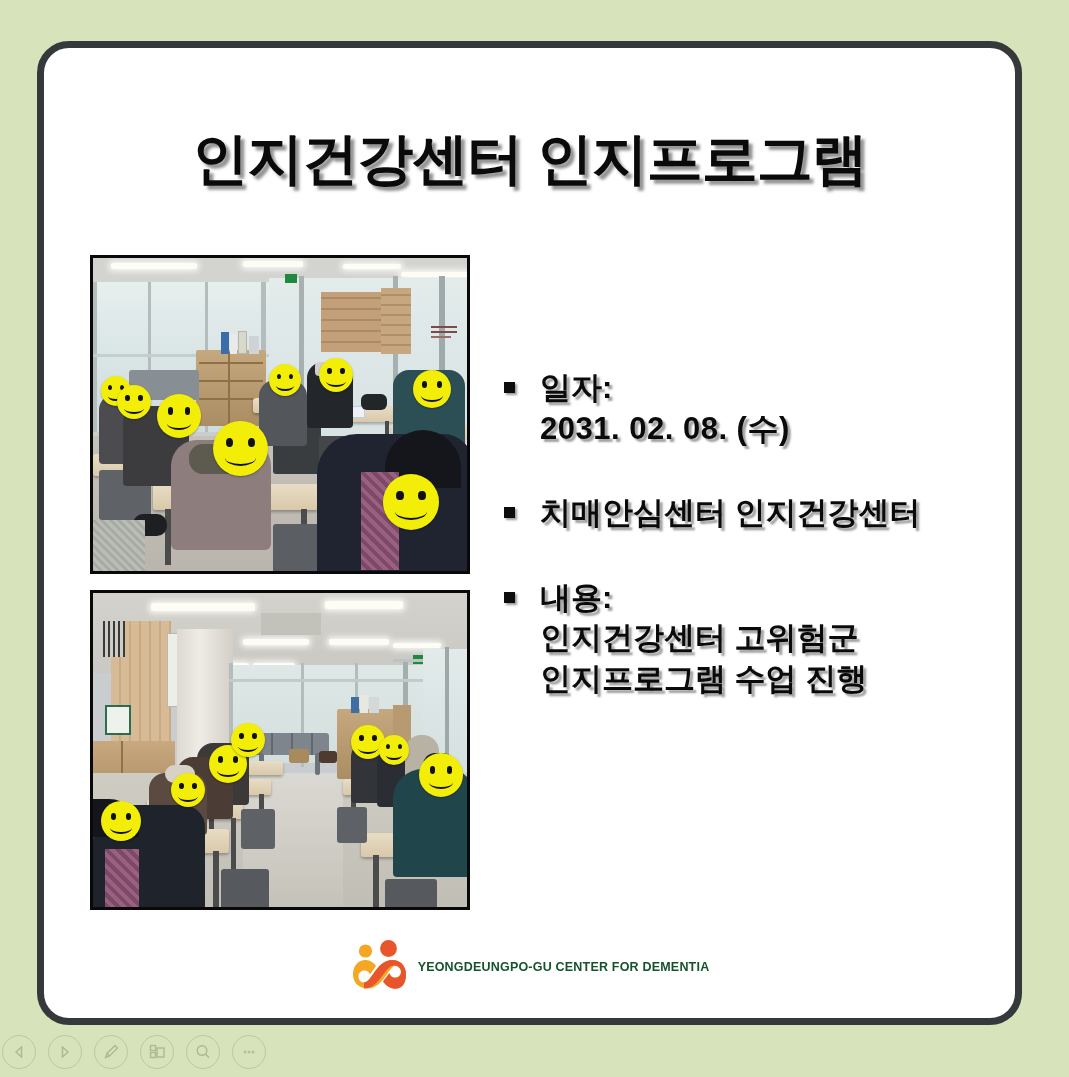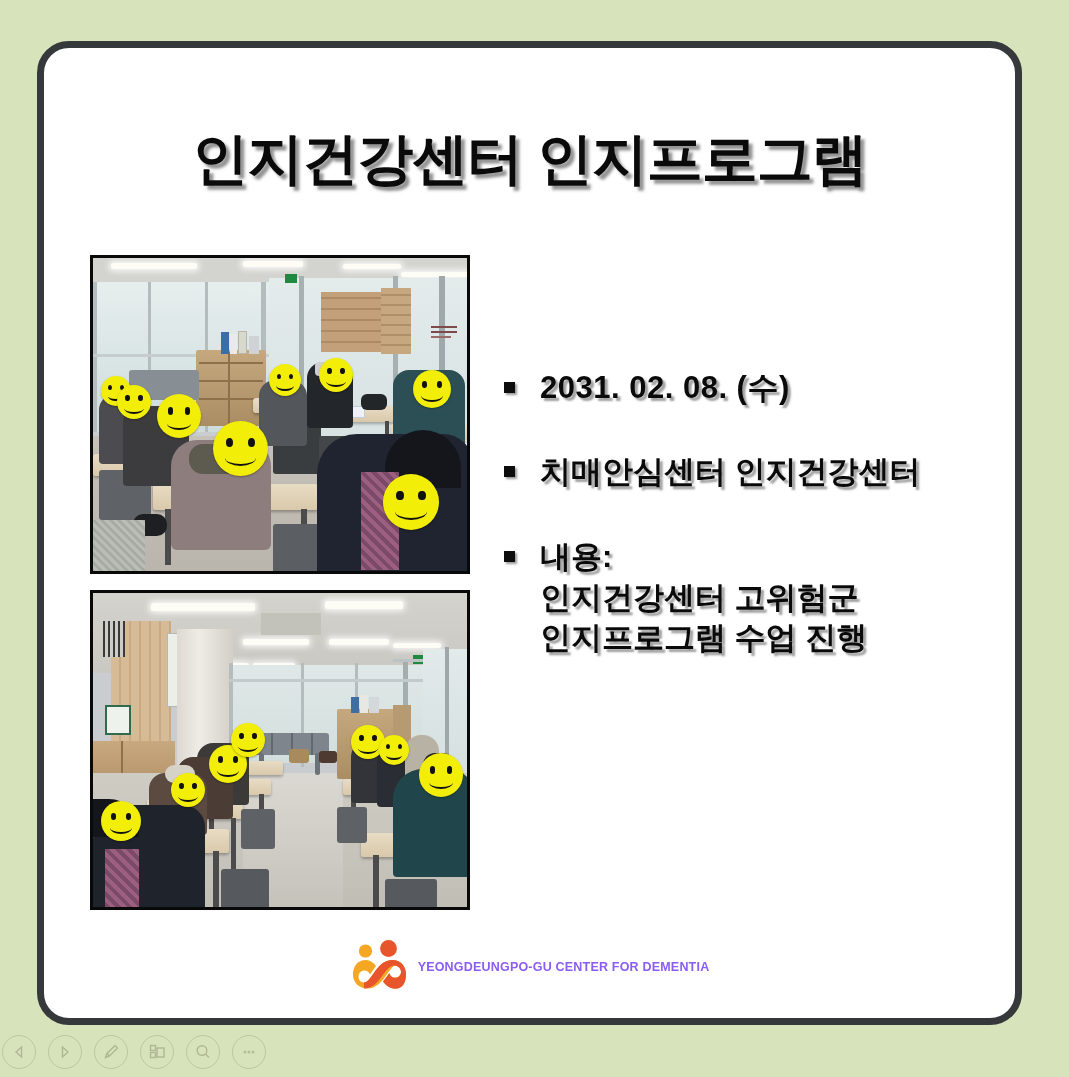--- a/index.html
+++ b/index.html
@@ -156,21 +156,21 @@
   #logo-title-ko {
     font-size: 25px;
     font-weight: bold;
     color: #5b5b5b;
     letter-spacing: -0.5px;
     line-height: 1.1;
   }
   #logo-title-en {
     font-size: 12.5px;
     font-weight: bold;
-    color: #8b5cf6;
+    color: #14532d;
     letter-spacing: 0.2px;
     margin-top: 3px;
   }
 
   
   #viewer-toolbar {
     position: absolute;
     left: 0;
     bottom: 0;
     height: 50px;
@@ -454,20 +454,21 @@
       <div class="smiley" style="left:326px;top:160px;width:44px;height:44px;">
           <i></i>
         </div>
     </div>
   </div>
 
   <div id="details">
 
     <div class="detail-item">
       <span class="bullet-marker"></span>
+      <div class="detail-label">일자:</div>
       <div class="detail-value mono">
         <span class="ln">2031. 02. 08. (수)</span>
       </div>
     </div>
 
     <div class="detail-item">
       <span class="bullet-marker"></span>
       <div class="detail-value">
         <span class="ln">치매안심센터 인지건강센터</span>
       </div>

